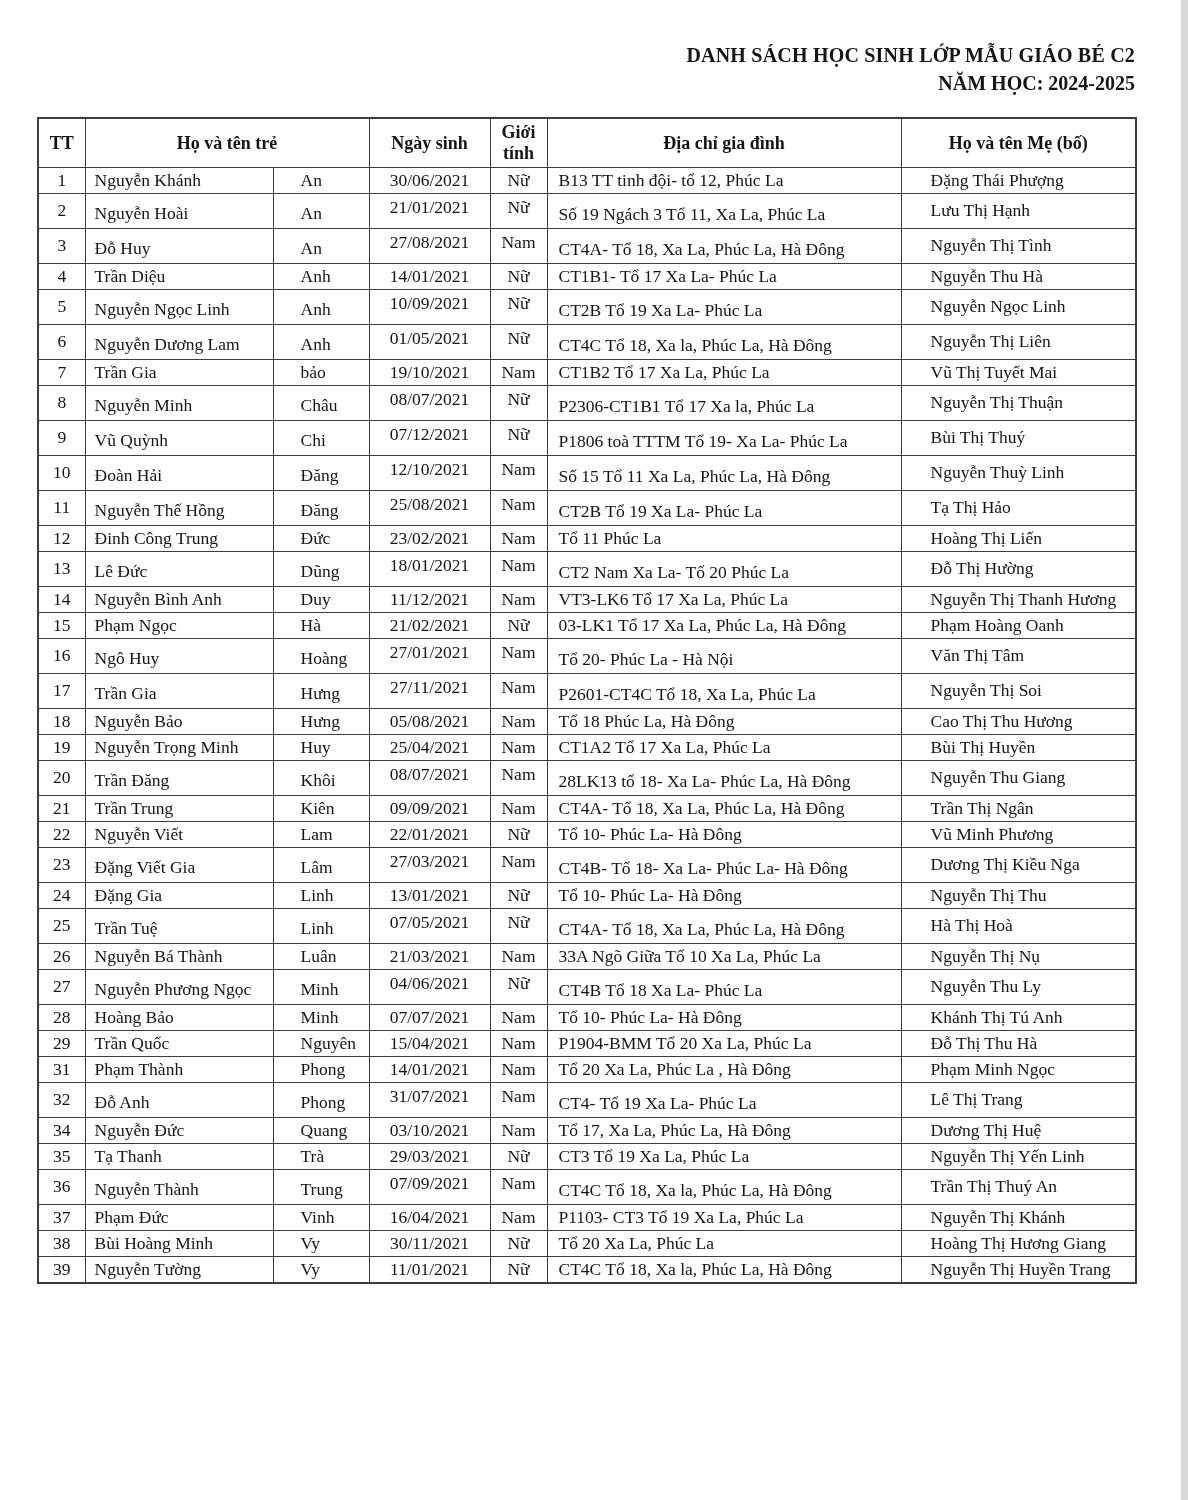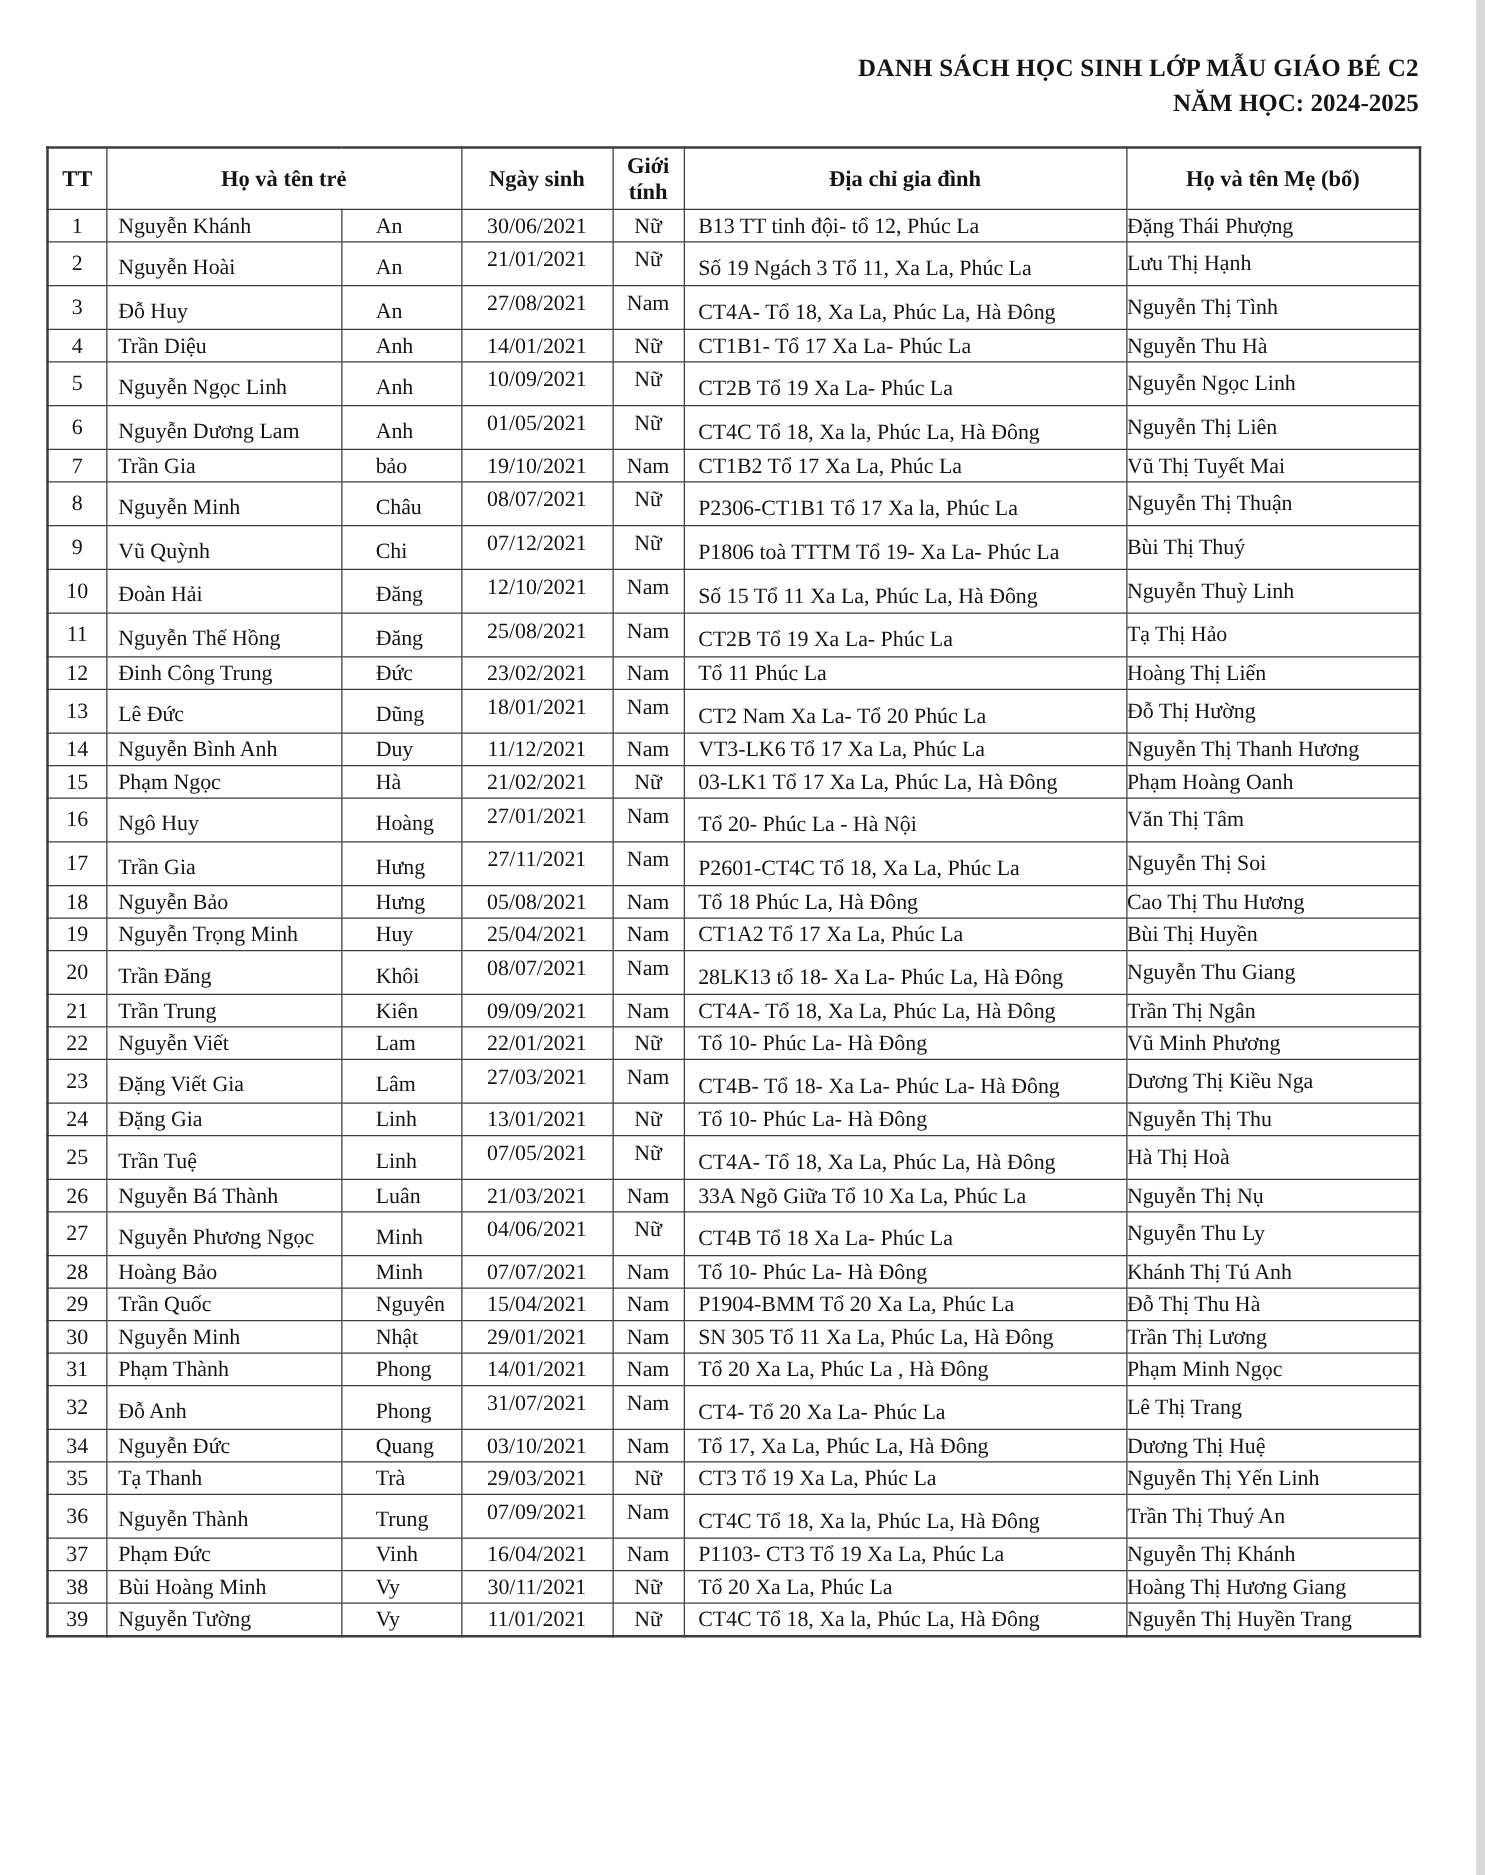--- a/index.html
+++ b/index.html
@@ -42,21 +42,21 @@
     background:#ffffff;white-space:nowrap;overflow:hidden;
   }
   tr.row{height:26px;}
   tr.row.tall{height:35px;}
   .c-tt{text-align:center;padding-left:0;padding-right:0;}
   .c-name{padding-left:9px;}
   .c-given{padding-left:27px;}
   .c-dob{text-align:center;}
   .c-sex{text-align:center;}
   .c-addr{padding-left:11px;}
-  .c-mom{padding-left:0;}
+  .c-mom{padding-left:29px;}
   tr.tall .c-name, tr.tall .c-given{vertical-align:bottom;padding-bottom:5px;}
   tr.tall .c-dob, tr.tall .c-sex{vertical-align:top;padding-top:4px;}
   tr.tall .c-addr{vertical-align:bottom;padding-bottom:4px;}
 </style>
 </head>
 <body>
 
 <div class="page">
 
   <div class="titleblock">
@@ -341,44 +341,35 @@
         <tr class="row">
           <td class="c-tt">29</td>
           <td class="c-name">Trần Quốc</td>
           <td class="c-given">Nguyên</td>
           <td class="c-dob">15/04/2021</td>
           <td class="c-sex">Nam</td>
           <td class="c-addr">P1904-BMM Tổ 20 Xa La, Phúc La</td>
           <td class="c-mom">Đỗ Thị Thu Hà</td>
         </tr>
         <tr class="row">
-          <td class="c-tt">30</td>
-          <td class="c-name">Nguyễn Minh</td>
-          <td class="c-given">Nhật</td>
-          <td class="c-dob">29/01/2021</td>
-          <td class="c-sex">Nam</td>
-          <td class="c-addr">SN 305 Tổ 11 Xa La, Phúc La, Hà Đông</td>
-          <td class="c-mom">Trần Thị Lương</td>
-        </tr>
-        <tr class="row">
           <td class="c-tt">31</td>
           <td class="c-name">Phạm Thành</td>
           <td class="c-given">Phong</td>
           <td class="c-dob">14/01/2021</td>
           <td class="c-sex">Nam</td>
           <td class="c-addr">Tổ 20 Xa La, Phúc La , Hà Đông</td>
           <td class="c-mom">Phạm Minh Ngọc</td>
         </tr>
         <tr class="row tall">
           <td class="c-tt">32</td>
           <td class="c-name">Đỗ Anh</td>
           <td class="c-given">Phong</td>
           <td class="c-dob">31/07/2021</td>
           <td class="c-sex">Nam</td>
-          <td class="c-addr">CT4- Tổ 20 Xa La- Phúc La</td>
+          <td class="c-addr">CT4- Tổ 19 Xa La- Phúc La</td>
           <td class="c-mom">Lê Thị Trang</td>
         </tr>
         <tr class="row">
           <td class="c-tt">34</td>
           <td class="c-name">Nguyễn Đức</td>
           <td class="c-given">Quang</td>
           <td class="c-dob">03/10/2021</td>
           <td class="c-sex">Nam</td>
           <td class="c-addr">Tổ 17, Xa La, Phúc La, Hà Đông</td>
           <td class="c-mom">Dương Thị Huệ</td>

